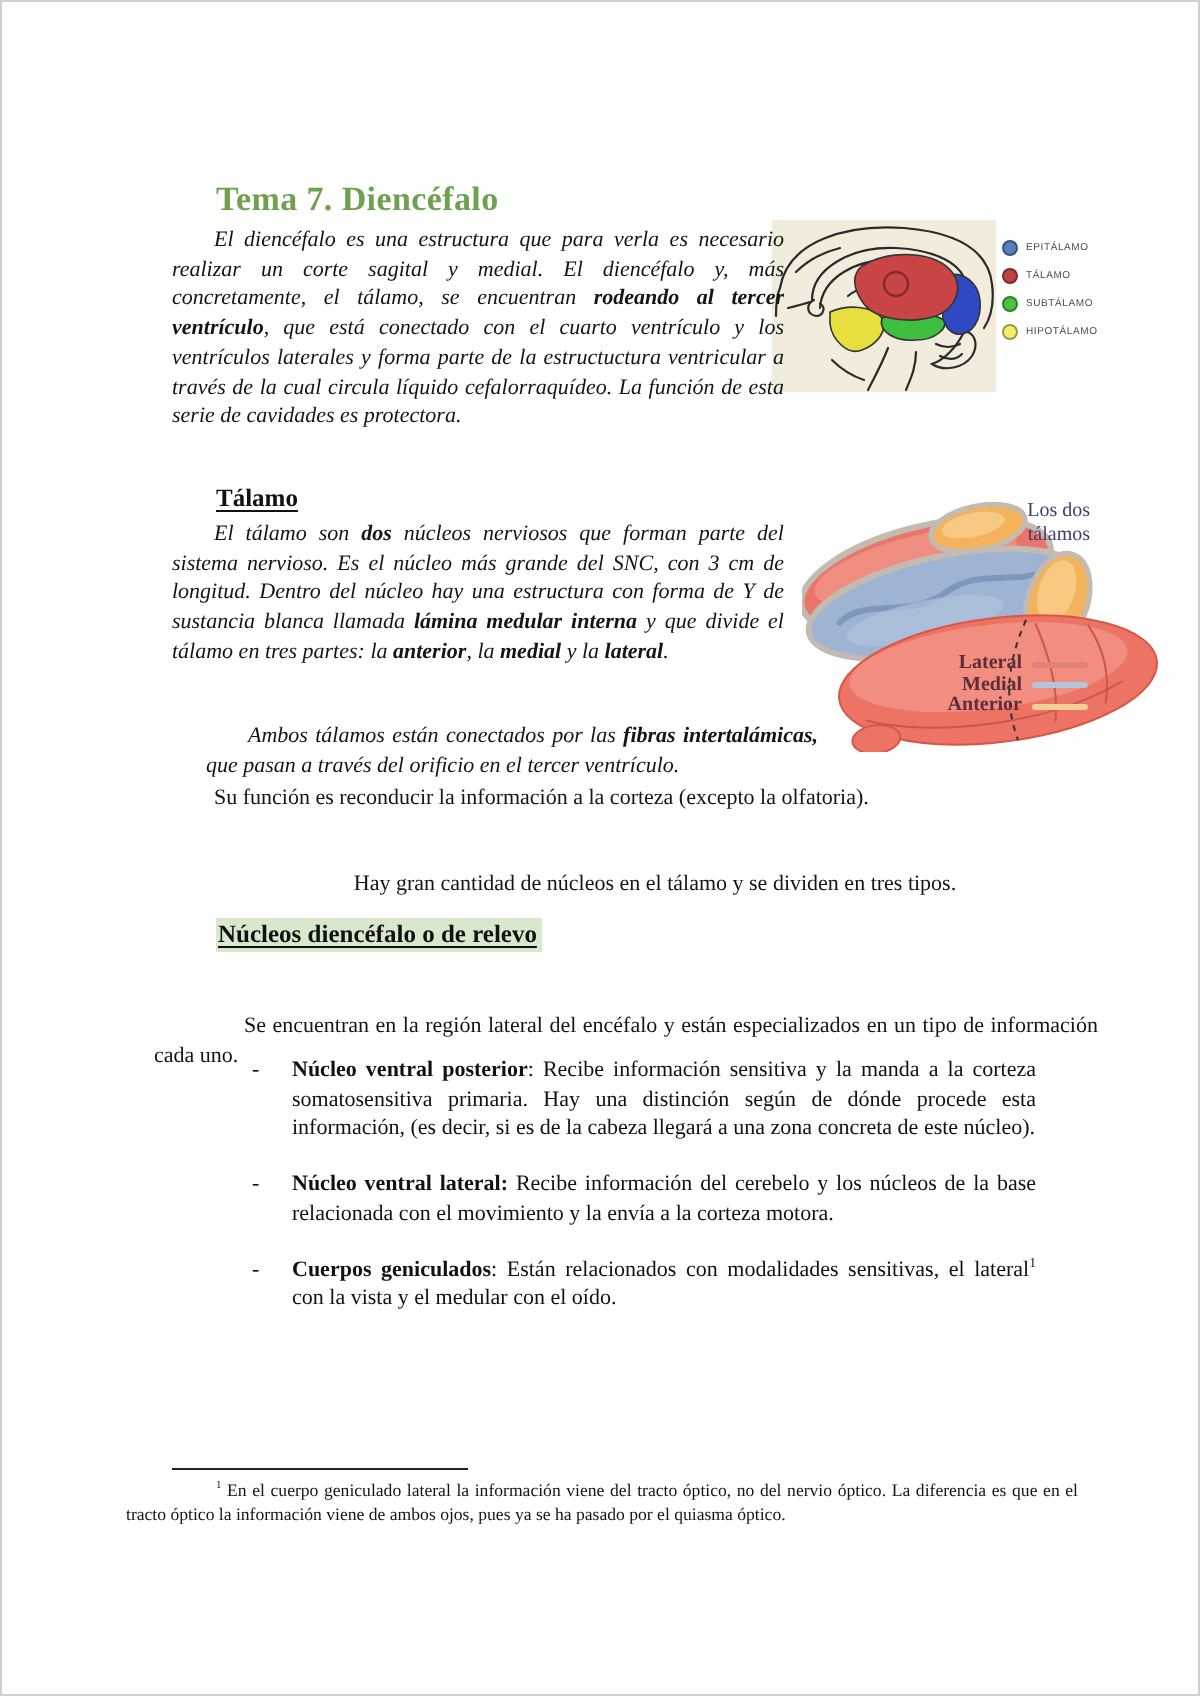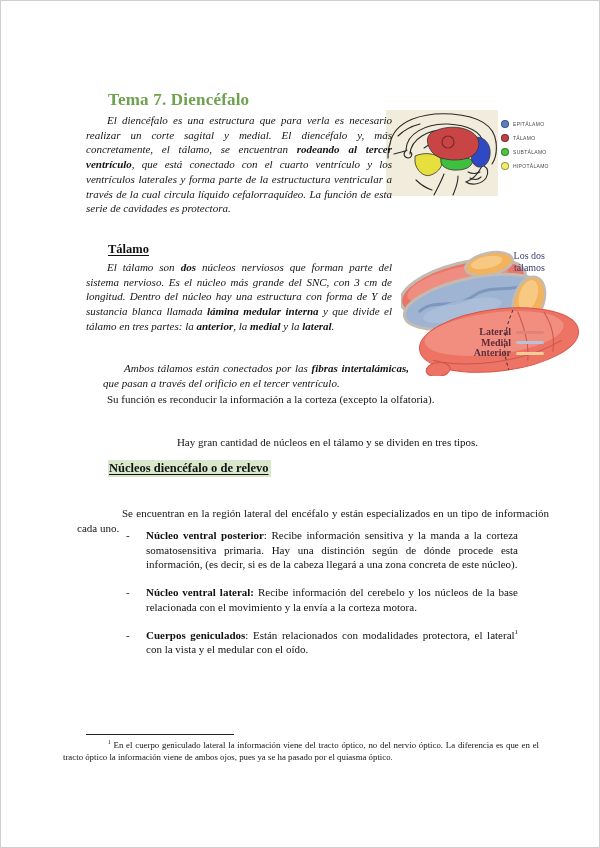--- a/index.html
+++ b/index.html
@@ -205,20 +205,20 @@
     <li>
       <span class="dash">-</span>
       <span><b>Núcleo ventral posterior</b><span>: Recibe información sensitiva y la manda a la corteza somatosensitiva primaria. Hay una distinción según de dónde procede esta información, (es decir, si es de la cabeza llegará a una zona concreta de este núcleo).</span></span>
     </li>
     <li>
       <span class="dash">-</span>
       <span><b>Núcleo ventral lateral:</b><span> Recibe información del cerebelo y los núcleos de la base relacionada con el movimiento y la envía a la corteza motora.</span></span>
     </li>
     <li>
       <span class="dash">-</span>
-      <span><b>Cuerpos geniculados</b><span>: Están relacionados con modalidades protectora, el lateral</span><sup>1</sup><span> con la vista y el medular con el oído.</span></span>
+      <span><b>Cuerpos geniculados</b><span>: Están relacionados con modalidades sensitivas, el lateral</span><sup>1</sup><span> con la vista y el medular con el oído.</span></span>
     </li>
   </ul>
 
   <div class="abs footnote-sep" style="left:85px; top:733px;"></div>
   <p class="abs footnote indent-lg" style="left:62px; top:739px; margin:0;"><sup>1</sup><span> En el cuerpo geniculado lateral la información viene del tracto óptico, no del nervio óptico. La diferencia es que en el tracto óptico la información viene de ambos ojos, pues ya se ha pasado por el quiasma óptico.</span></p>
 
 </div>
 
 </body></html>

